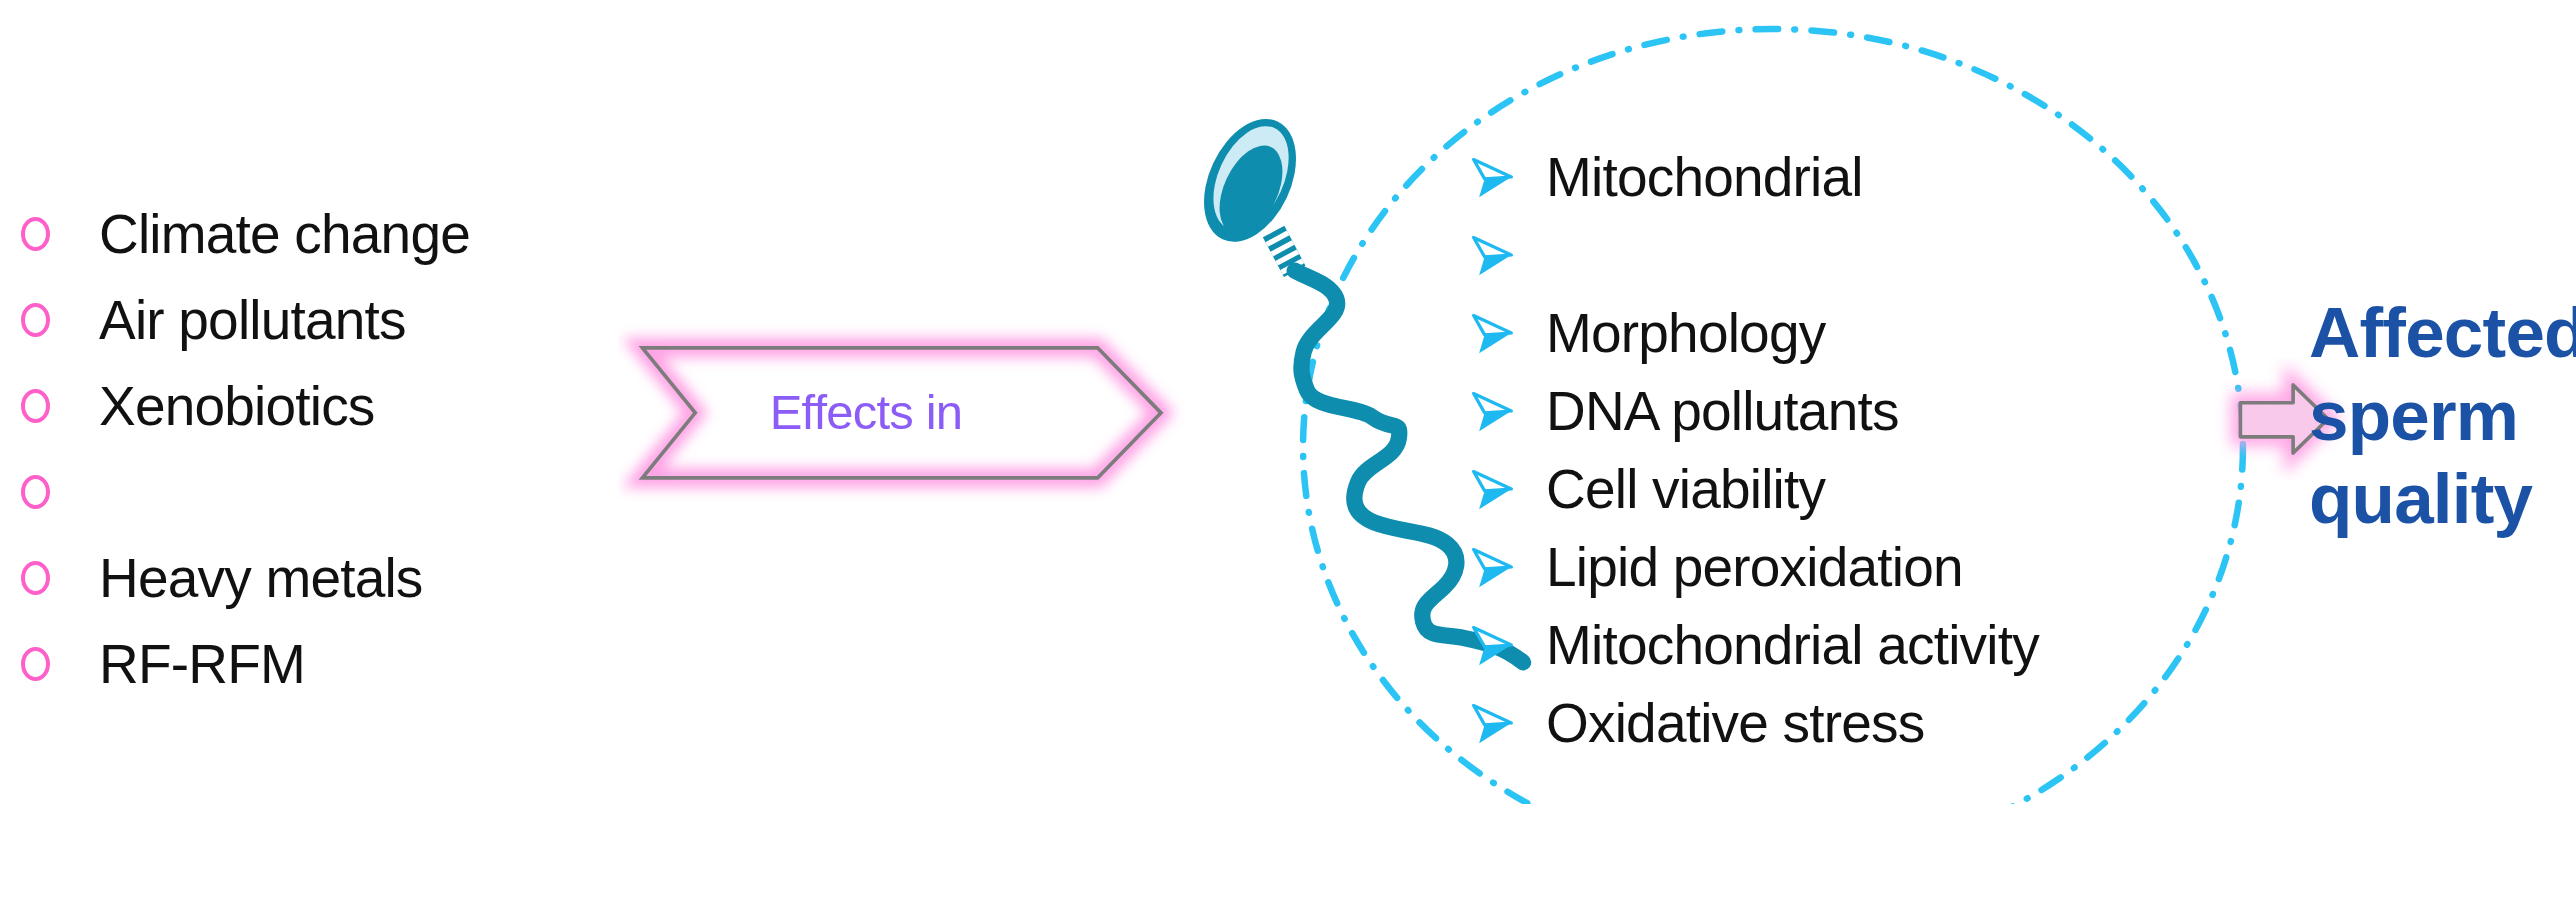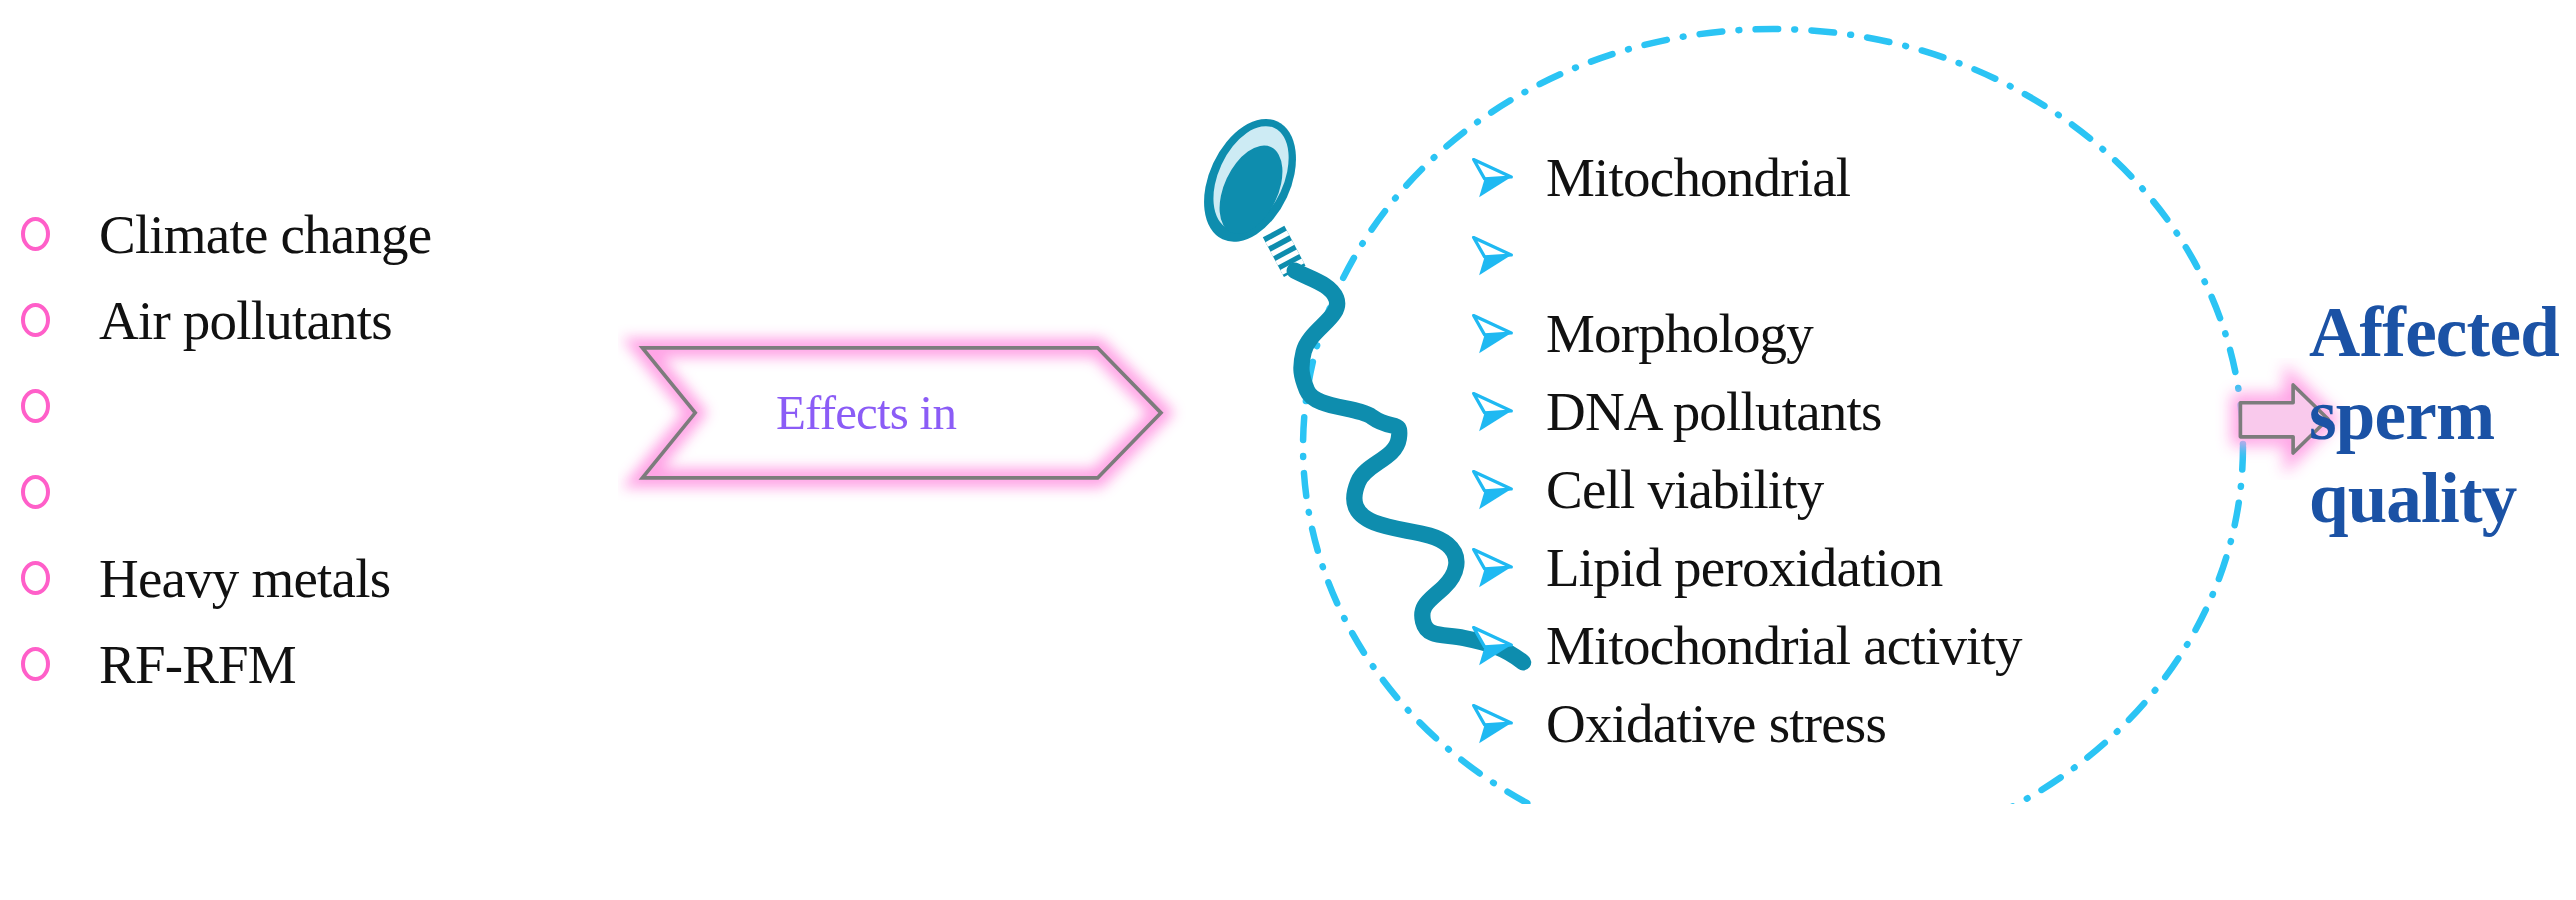--- a/index.html
+++ b/index.html
@@ -1,18 +1,18 @@
 <!DOCTYPE html>
 <html style="font-size:13px"><head>
 <meta charset="utf-8">
 <style>
   html,body{margin:0;padding:0;background:#fff;}
   .stage{
     position:relative;width:2576px;height:804px;background:#ffffff;
-    overflow:hidden;font-family:Liberation Serif, serif;color:#111111;
+    overflow:hidden;font-family:Liberation Sans, sans-serif;color:#111111;
   }
   ul{list-style:none;margin:0;padding:0;}
 
   
   .factors-list{position:absolute;left:21px;top:191px;}
   .factors-list li{display:flex;align-items:center;height:86px;}
   .o-bullet{
     width:21px;height:26px;border:4.1px solid #FF5FC9;border-radius:50%;
     flex:0 0 auto;margin-right:49px;background:transparent;
   }
@@ -52,20 +52,21 @@
     <li>
       <span class="o-bullet"></span>
       <span class="factor-label">Climate change</span>
     </li>
     <li>
       <span class="o-bullet"></span>
       <span class="factor-label">Air pollutants</span>
     </li>
     <li>
       <span class="o-bullet"></span>
+      <span class="factor-label">Xenobiotics</span>
     </li>
     <li>
       <span class="o-bullet"></span>
     </li>
     <li>
       <span class="o-bullet"></span>
       <span class="factor-label">Heavy metals</span>
     </li>
     <li>
       <span class="o-bullet"></span>

